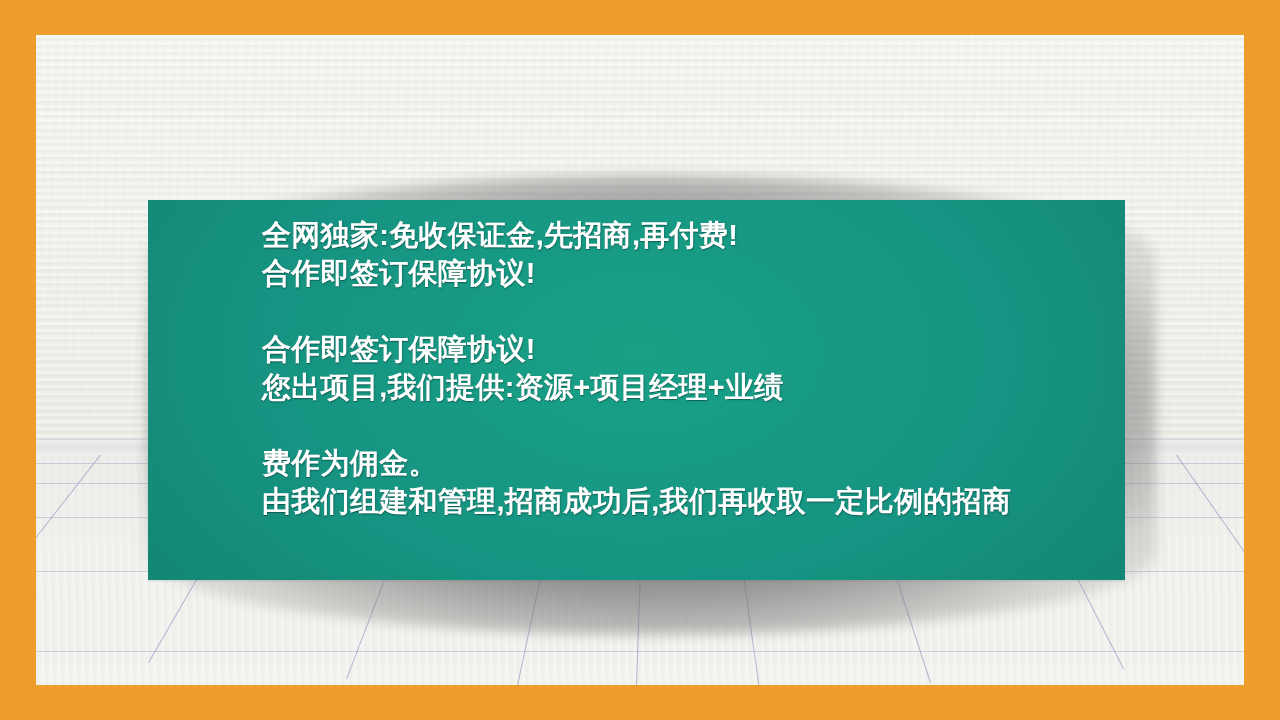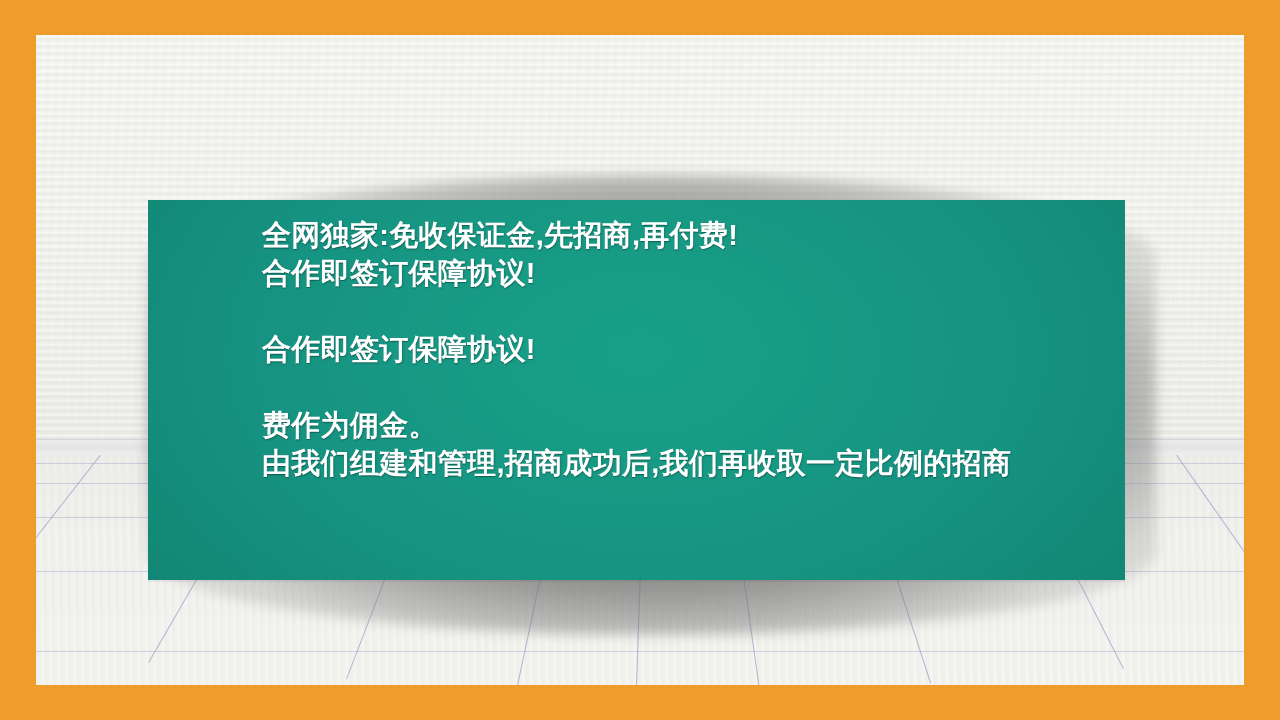--- a/index.html
+++ b/index.html
@@ -207,19 +207,20 @@
 
     <div class="panel-shadow"></div>
   </div>
 
   <div class="panel">
     <div class="panel-body">
       <div class="line">全网独家:免收保证金,先招商,再付费!</div>
       <div class="line">合作即签订保障协议!</div>
       <div class="line blank"></div>
       <div class="line">合作即签订保障协议!</div>
+      <div class="line">您出项目,我们提供:资源+项目经理+业绩</div>
       <div class="line blank"></div>
       <div class="line">费作为佣金。</div>
       <div class="line">由我们组建和管理,招商成功后,我们再收取一定比例的招商</div>
     </div>
   </div>
 
 </div>
 
 </body></html>

